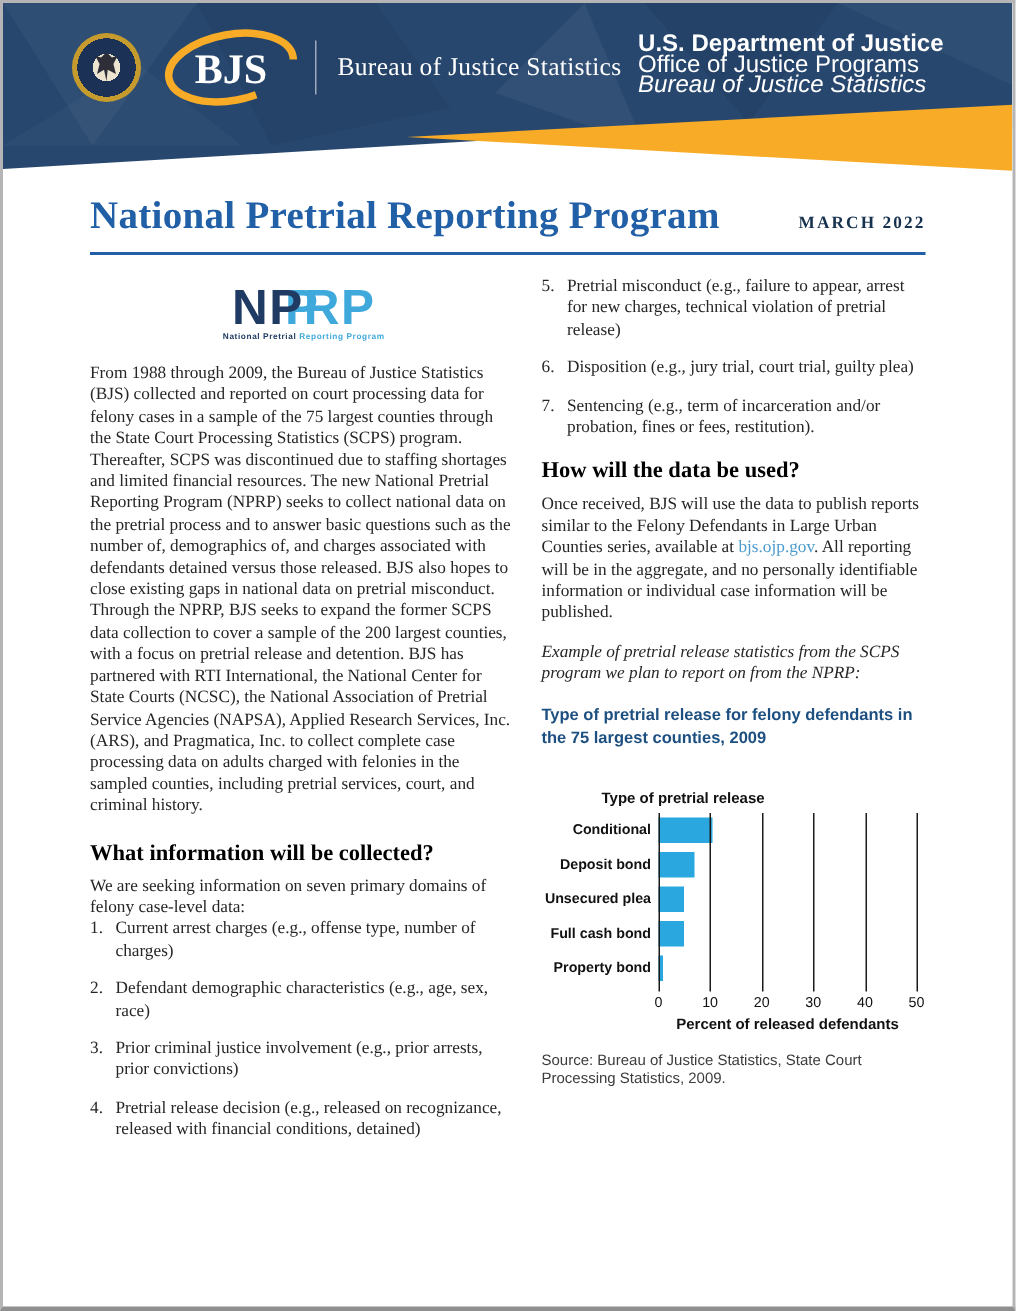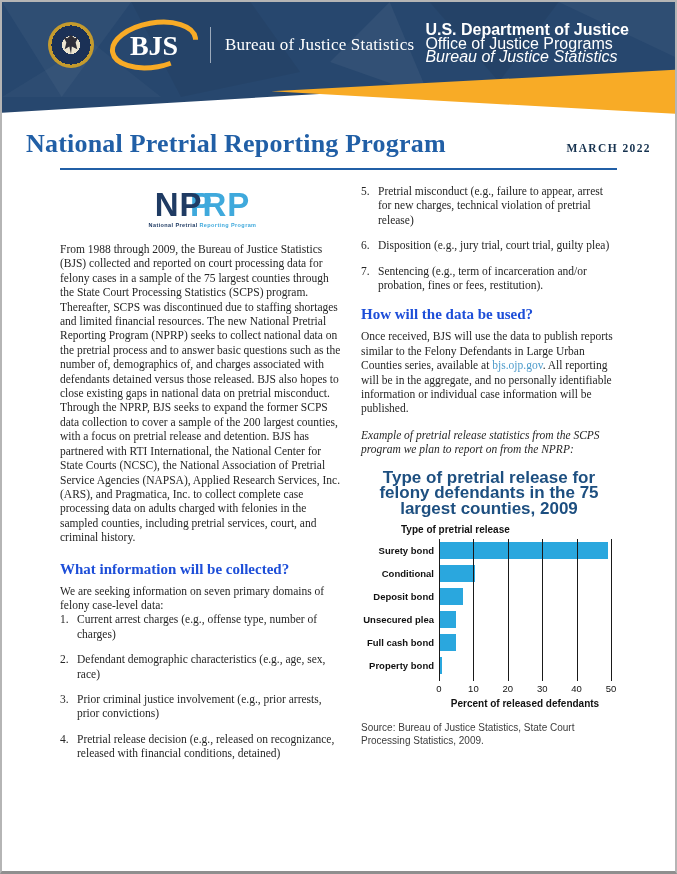--- a/index.html
+++ b/index.html
@@ -20,47 +20,47 @@
         clip-path:polygon(50% 0,72% 18%,95% 12%,78% 40%,88% 75%,55% 60%,50% 100%,40% 60%,12% 75%,22% 40%,5% 12%,28% 18%);}
   .bjslogo{margin-left:14px;flex:0 0 auto;}
   .bjslogo text{font-family:"Liberation Serif",serif;font-weight:bold;fill:#ffffff;}
   .vdivider{width:1px;height:36px;background:rgba(255,255,255,.55);margin:0 14px 0 10px;}
   .brandname{color:#ffffff;font-size:17px;letter-spacing:.2px;}
   .agency{position:absolute;top:21px;right:46px;z-index:3;color:#ffffff;
         font-family:"Liberation Sans",sans-serif;font-size:16px;line-height:13.5px;text-align:left;}
   .agency .l1{font-weight:bold;}
   .agency .l3{font-style:italic;}
   
-  .masthead{margin:127px 24px 0;display:flex;align-items:baseline;}
+  .masthead{margin:127px 58px 0;display:flex;align-items:baseline;}
   .doc-title{flex:1;color:#215fa6;font-size:26px;font-weight:bold;letter-spacing:.2px;}
   .doc-date{color:#16324f;font-size:11.5px;font-weight:bold;letter-spacing:1.4px;}
   .rule{margin:9px 58px 0;border-bottom:2px solid #215fa6;}
   
   .cols{margin:12px 58px 0;display:grid;grid-template-columns:285px 1fr;column-gap:16px;}
   .body-text,.list-item,.lead{font-size:11.5px;line-height:14.4px;color:#262626;}
   p{margin:0;}
-  h2.sect{color:#1d4ed8;font-size:15px;font-weight:bold;margin:16px 0 6px;}
+  h2.sect{color:#000000;font-size:15px;font-weight:bold;margin:16px 0 6px;}
   .col-right h2.sect{margin-top:14px;}
   .list-item{display:flex;margin-bottom:11px;}
   .list-item .num{flex:0 0 17px;}
   .list-item .txt{flex:1;}
   .note{font-style:italic;font-size:11.5px;line-height:14.4px;margin-top:12px;color:#262626;}
   a.link{color:#4d9bcb;text-decoration:none;}
   
   .nprp{width:100%;text-align:center;margin:6px 0 14px;font-family:"Liberation Sans",sans-serif;}
   .nprp .letters{font-weight:bold;font-size:33px;line-height:33px;letter-spacing:1px;}
   .nprp .dark{color:#1f3b63;}
   .nprp .light{color:#3fa9dc;}
   .pstack{position:relative;display:inline-block;}
   .pghost{position:absolute;left:46%;top:0;color:#3fa9dc;z-index:0;}
   .pmain{position:relative;z-index:1;}
   .tagline{font-size:5.5px;font-weight:bold;letter-spacing:.4px;margin-top:1px;}
   
   .chartwrap{margin-top:13px;font-family:"Liberation Sans",sans-serif;}
-  .chart-title{color:#1d4f80;font-weight:bold;font-size:17px;line-height:15.5px;margin-bottom:8px;text-align:center;}
+  .chart-title{color:#1d4f80;font-weight:bold;font-size:11px;line-height:15.5px;margin-bottom:26px;}
   .chart-axis-title{font-weight:bold;font-size:10px;color:#111;margin-bottom:4px;margin-left:40px;}
   .plotarea{position:relative;}
   .crow{display:flex;align-items:center;height:23px;}
   .clabel{flex:0 0 78px;text-align:right;padding-right:5px;box-sizing:border-box;
         font-weight:bold;font-size:9.5px;color:#111;}
   .ctrack{flex:1;height:17px;position:relative;margin-right:6px;}
   .cbar{position:absolute;left:0;top:0;bottom:0;z-index:1;}
   .gridlayer{position:absolute;left:78px;right:6px;top:0;bottom:-4px;z-index:2;pointer-events:none;}
   .gridline{position:absolute;top:0;bottom:0;width:1px;background:#1a1a1a;}
   .tickrow{position:relative;height:13px;margin:6px 6px 0 78px;font-size:9.5px;color:#111;}
@@ -150,26 +150,20 @@
       </div>
 
       <h2 class="sect">How will the data be used?</h2>
       <p class="body-text"><span>Once received, BJS will use the data to publish reports similar to the Felony Defendants in Large Urban Counties series, available at </span><a class="link" href="#">bjs.ojp.gov</a><span>. All reporting will be in the aggregate, and no personally identifiable information or individual case information will be published.</span></p>
       <p class="note">Example of pretrial release statistics from the SCPS program we plan to report on from the NPRP:</p>
 
       <div class="chartwrap">
         <div class="chart-title">Type of pretrial release for felony defendants in the 75 largest counties, 2009</div>
         <div class="chart-axis-title">Type of pretrial release</div>
         <div class="plotarea">
-          <div class="crow">
-              <span class="clabel">Surety bond</span>
-              <div class="ctrack">
-                <div class="cbar" style="width: 98%; background: rgb(42, 167, 222);"></div>
-              </div>
-            </div>
             <div class="crow">
               <span class="clabel">Conditional</span>
               <div class="ctrack">
                 <div class="cbar" style="width: 21%; background: rgb(42, 167, 222);"></div>
               </div>
             </div>
             <div class="crow">
               <span class="clabel">Deposit bond</span>
               <div class="ctrack">
                 <div class="cbar" style="width: 14%; background: rgb(42, 167, 222);"></div>

